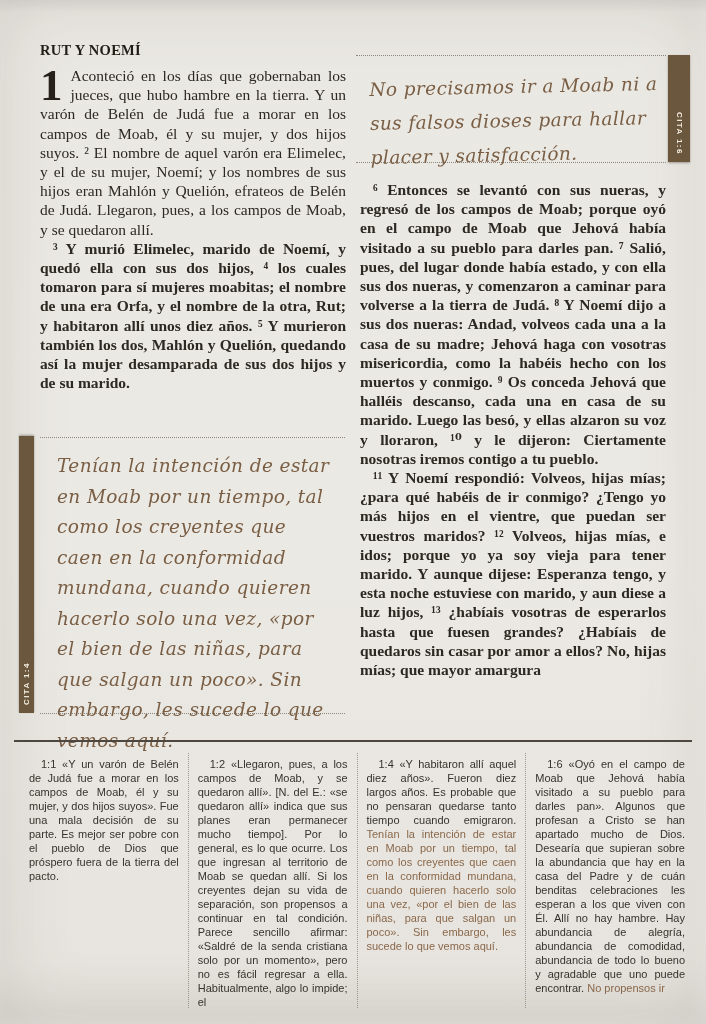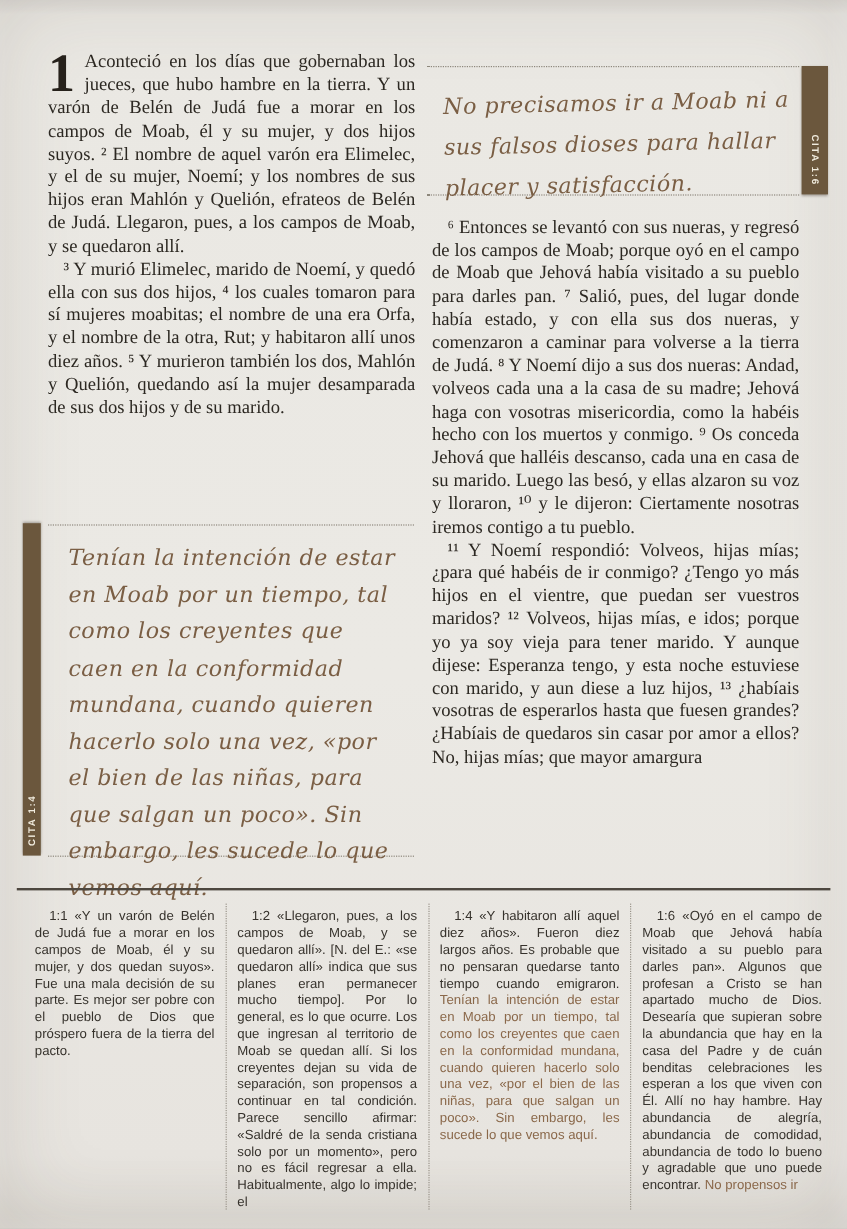--- a/index.html
+++ b/index.html
@@ -17,21 +17,21 @@
     transform:translateX(31px); letter-spacing:1px; }
   .passage-ref { position:absolute; right:23px; letter-spacing:0.5px; color:#3a2d22; }
 
   
   .col-left  { position:absolute; left:40px;  top:42px; width:306px; }
   .col-right-text { position:absolute; left:360px; top:180px; width:306px; }
   .section-title { font-size:14.5px; font-weight:bold; letter-spacing:0.3px;
     color:#221d17; margin:0 0 7px 0; }
   p.verse { margin:0; font-size:15.5px; line-height:19.2px; text-align:justify;
     color:#2c2822; }
-  p.verse.indent { text-indent:13px; }
+  p.verse.indent { text-indent:13px;font-weight:bold; }
   .dropcap { float:left; font-size:45px; line-height:34px; font-weight:bold;
     color:#26211b; padding:2px 8px 0 0; }
 
   
   .note-box { position:absolute; box-sizing:border-box;
     border-top:1px dotted #8d877c; border-bottom:1px dotted #8d877c; }
   .note-left  { left:40px; top:437px; width:305px; height:277px; padding:13px 10px 6px 17px; }
   .note-right { left:356px; top:55px; width:310px; height:108px; padding:14px 6px 6px 14px; }
   .handwriting { font-family:"DejaVu Serif","Liberation Serif",serif; font-style:italic;
     color:#7a5e44; letter-spacing:0.4px; }
@@ -60,20 +60,21 @@
   p.fn.entry { text-indent:12px; }
   .fn-accent { color:#8a684a; }
 </style>
 </head>
 <body>
 
 <div class="page">
 
 
   <div class="col-left">
+    <h2 class="section-title">RUT Y NOEMÍ</h2>
     <p class="verse">
       <span class="dropcap">1</span><span>Aconteció en los días que gobernaban los jueces, que hubo hambre en la tierra. Y un varón de Belén de Judá fue a morar en los campos de Moab, él y su mujer, y dos hijos suyos. ² El nombre de aquel varón era Elimelec, y el de su mujer, Noemí; y los nombres de sus hijos eran Mahlón y Quelión, efrateos de Belén de Judá. Llegaron, pues, a los campos de Moab, y se quedaron allí.</span>
     </p>
     <p class="verse indent">³ Y murió Elimelec, marido de Noemí, y quedó ella con sus dos hijos, ⁴ los cuales tomaron para sí mujeres moabitas; el nombre de una era Orfa, y el nombre de la otra, Rut; y habitaron allí unos diez años. ⁵ Y murieron también los dos, Mahlón y Quelión, quedando así la mujer desamparada de sus dos hijos y de su marido.</p>
   </div>
 
   <div class="note-box note-left">
     <span class="handwriting">Tenían la intención de estar en Moab por un tiempo, tal como los creyentes que caen en la conformidad mundana, cuando quieren hacerlo solo una vez, «por el bien de las niñas, para que salgan un poco». Sin embargo, les sucede lo que vemos aquí.</span>
   </div>
   <div class="cita-tab cita-tab-left">CITA 1:4</div>
@@ -87,21 +88,21 @@
     <p class="verse indent">⁶ Entonces se levantó con sus nueras, y regresó de los campos de Moab; porque oyó en el campo de Moab que Jehová había visitado a su pueblo para darles pan. ⁷ Salió, pues, del lugar donde había estado, y con ella sus dos nueras, y comenzaron a caminar para volverse a la tierra de Judá. ⁸ Y Noemí dijo a sus dos nueras: Andad, volveos cada una a la casa de su madre; Jehová haga con vosotras misericordia, como la habéis hecho con los muertos y conmigo. ⁹ Os conceda Jehová que halléis descanso, cada una en casa de su marido. Luego las besó, y ellas alzaron su voz y lloraron, ¹⁰ y le dijeron: Ciertamente nosotras iremos contigo a tu pueblo.</p>
     <p class="verse indent">¹¹ Y Noemí respondió: Volveos, hijas mías; ¿para qué habéis de ir conmigo? ¿Tengo yo más hijos en el vientre, que puedan ser vuestros maridos? ¹² Volveos, hijas mías, e idos; porque yo ya soy vieja para tener marido. Y aunque dijese: Esperanza tengo, y esta noche estuviese con marido, y aun diese a luz hijos, ¹³ ¿habíais vosotras de esperarlos hasta que fuesen grandes? ¿Habíais de quedaros sin casar por amor a ellos? No, hijas mías; que mayor amargura</p>
   </div>
 
   <div class="fn-divider"></div>
   <div class="footnotes">
 
     <div class="fn-col">
       <p class="fn entry">
         <span class="fn-ref">1:1</span>
-        <span>«Y un varón de Belén de Judá fue a morar en los campos de Moab, él y su mujer, y dos quedan suyos». Fue una mala decisión de su parte. Es mejor ser pobre con el pueblo de Dios que próspero fuera de la tierra del pacto.</span>
+        <span>«Y un varón de Belén de Judá fue a morar en los campos de Moab, él y su mujer, y dos hijos suyos». Fue una mala decisión de su parte. Es mejor ser pobre con el pueblo de Dios que próspero fuera de la tierra del pacto.</span>
       </p>
     </div>
 
     <div class="fn-col">
       <p class="fn entry">
         <span class="fn-ref">1:2</span>
         <span>«Llegaron, pues, a los campos de Moab, y se quedaron allí». [N. del E.: «se quedaron allí» indica que sus planes eran permanecer mucho tiempo]. Por lo general, es lo que ocurre. Los que ingresan al territorio de Moab se quedan allí. Si los creyentes dejan su vida de separación, son propensos a continuar en tal condición. Parece sencillo afirmar: «Saldré de la senda cristiana solo por un momento», pero no es fácil regresar a ella. Habitualmente, algo lo impide; el</span>
       </p>
     </div>
 

